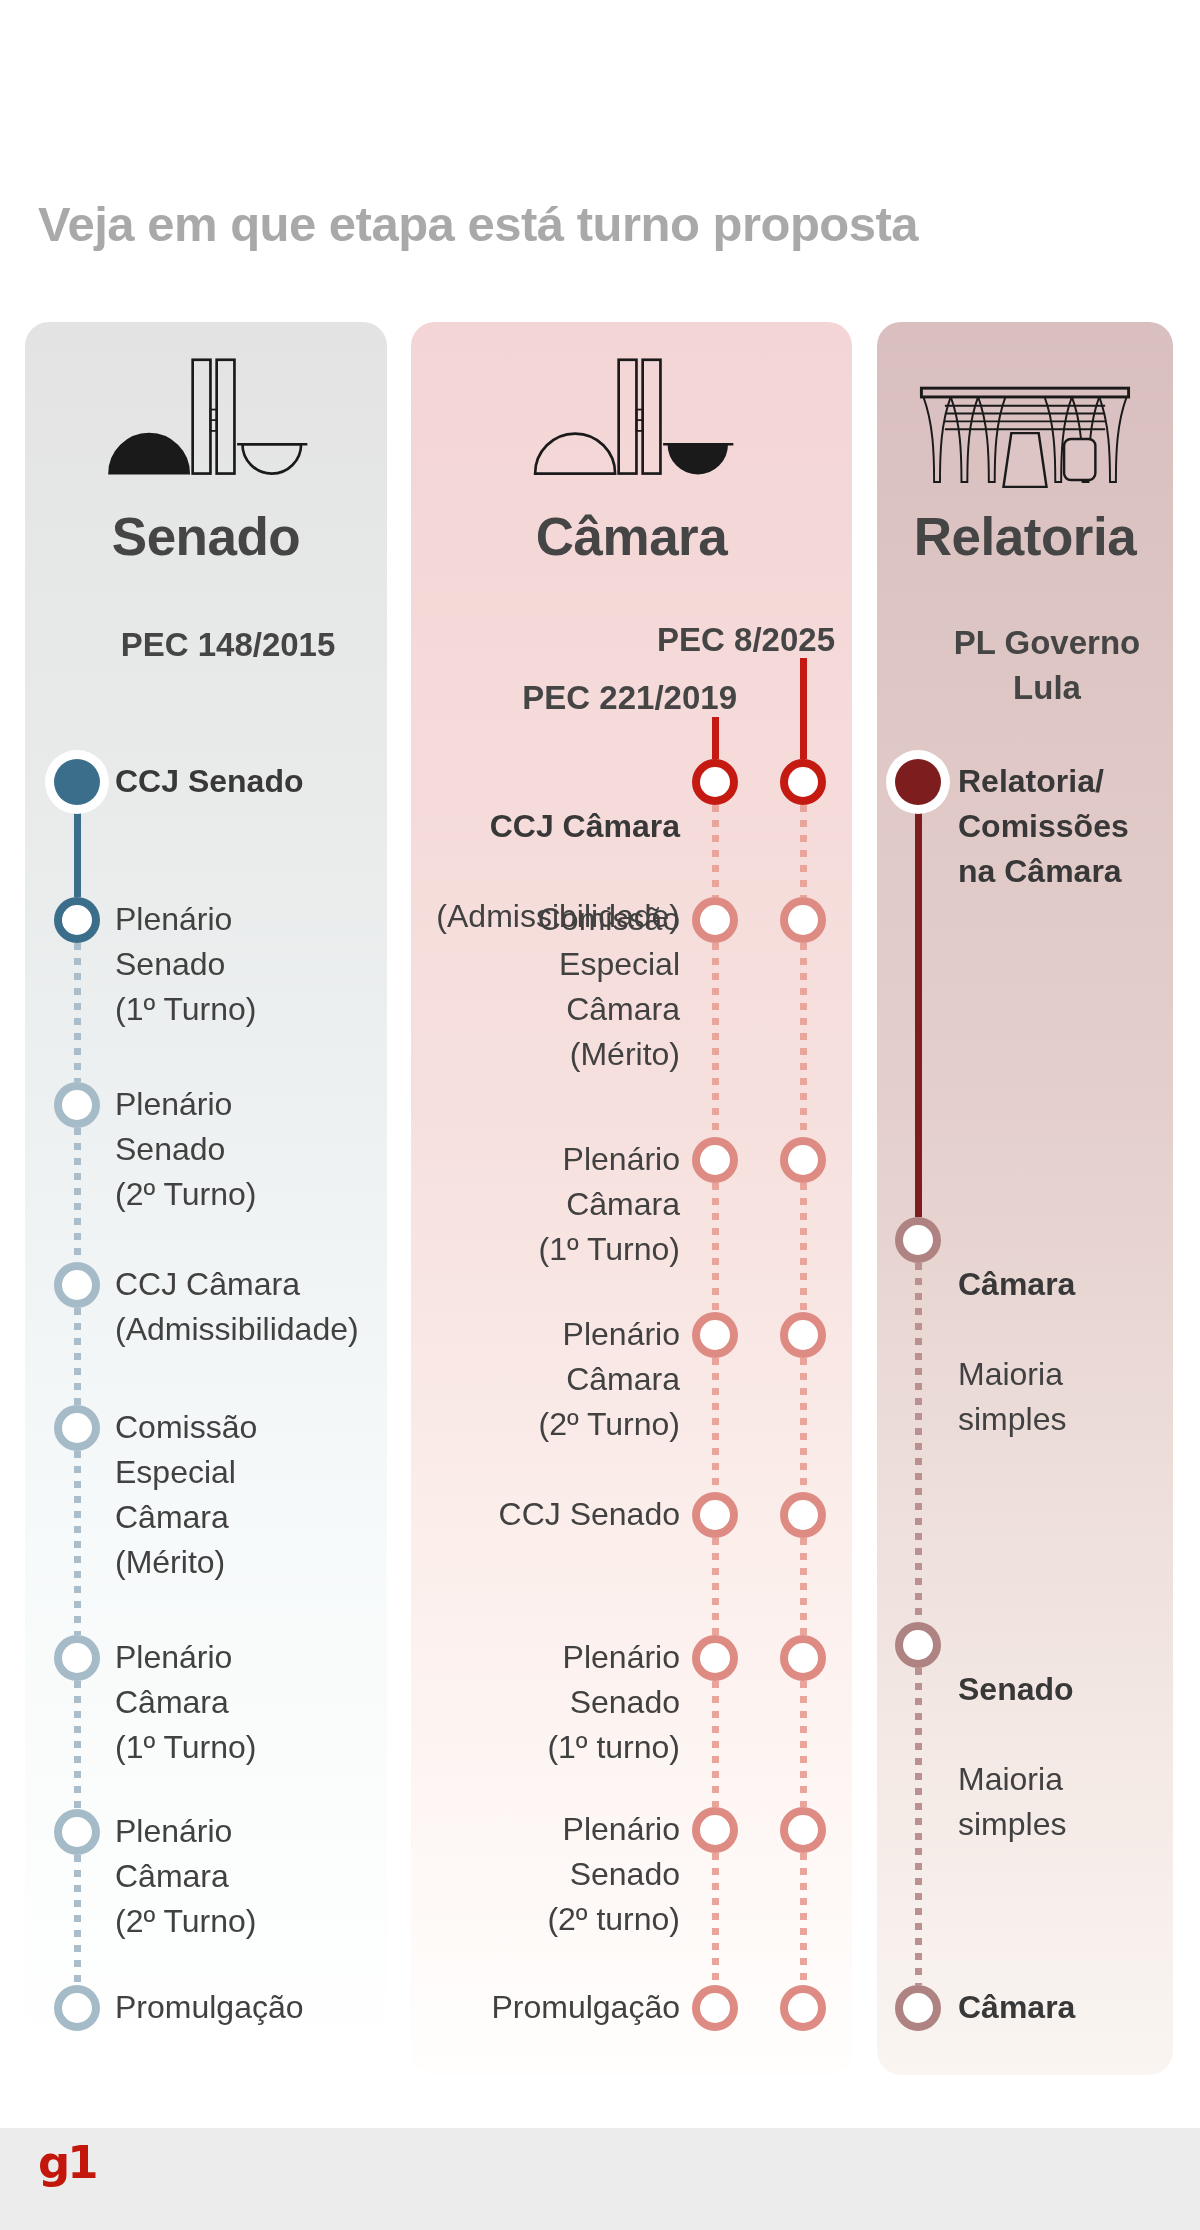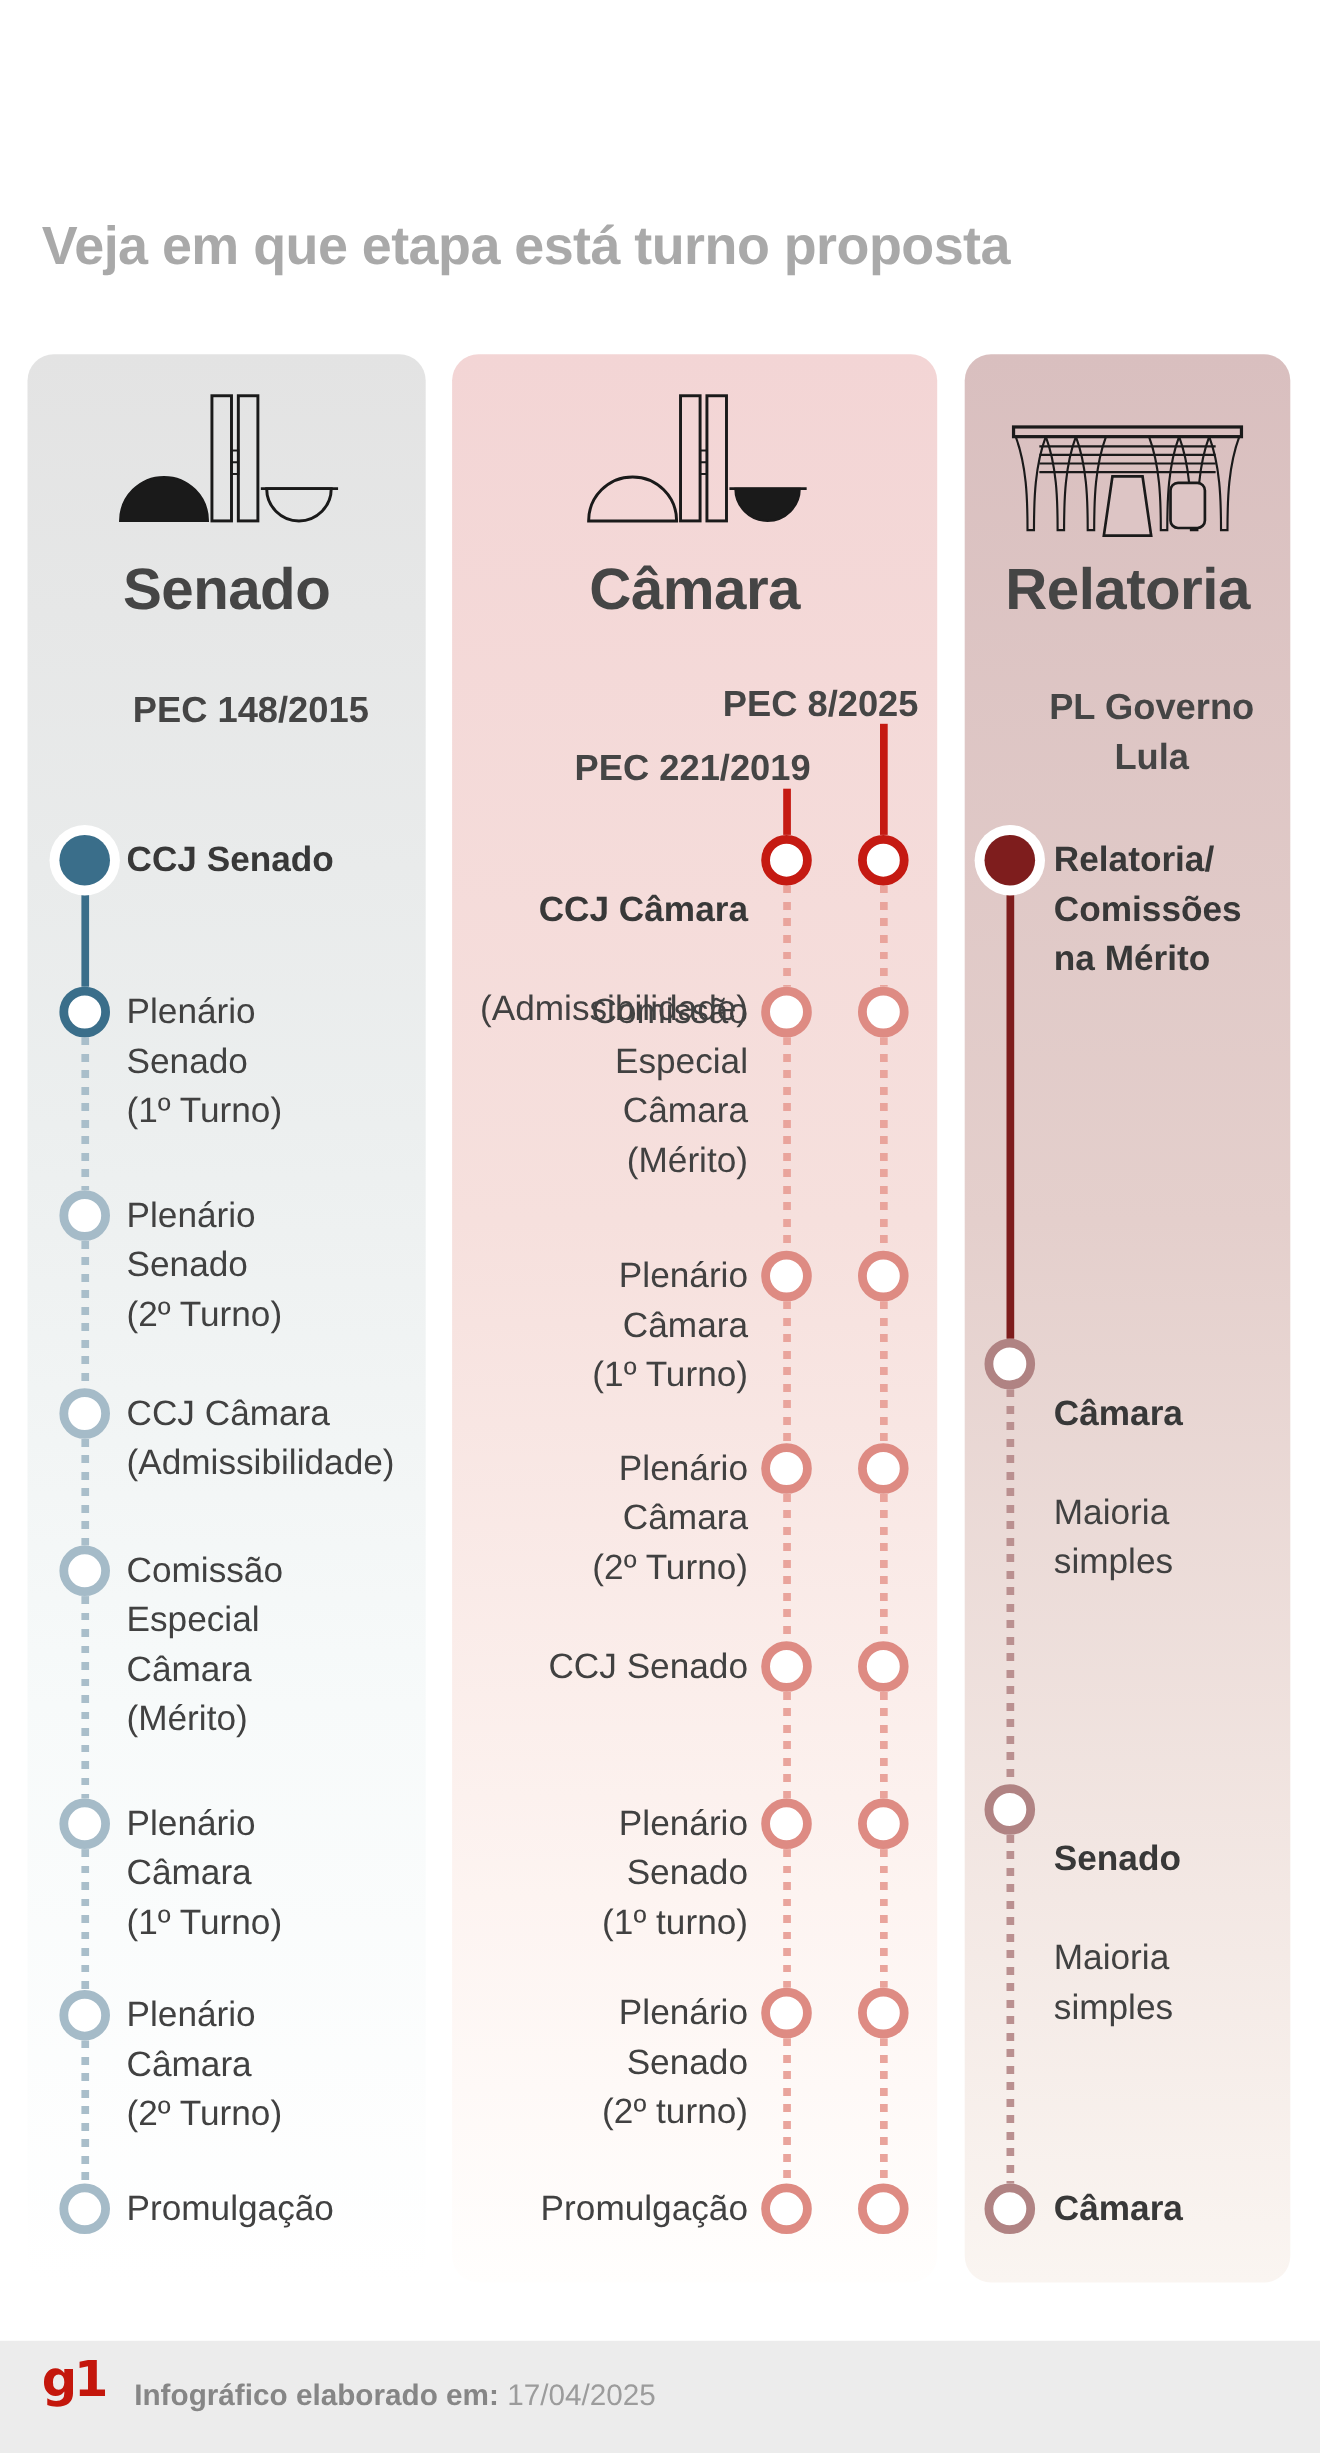--- a/index.html
+++ b/index.html
@@ -220,35 +220,31 @@
     <div class="line dot-rose" style="left:37.5px;top:941px;height:359px"></div>
     <div class="line dot-rose" style="left:37.5px;top:1346px;height:317px"></div>
 
     <div class="node filled-maroon" style="left:18px;top:437px"></div>
     <div class="node out-rose" style="left:18px;top:895px"></div>
     <div class="node out-rose" style="left:18px;top:1300px"></div>
     <div class="node out-rose" style="left:18px;top:1663px"></div>
 
     <div class="step-label lbl-pl allbold" style="top:437px">Relatoria/
 Comissões
-na Mérito</div>
+na Câmara</div>
     <div class="step-label lbl-pl" style="top:895px">
       <span class="b">Câmara</span><br>
       <span>Maioria
 simples</span>
     </div>
     <div class="step-label lbl-pl" style="top:1300px">
       <span class="b">Senado</span><br>
       <span>Maioria
 simples</span>
     </div>
     <div class="step-label lbl-pl allbold" style="top:1663px">Câmara</div>
   </div>
 
   <div class="footer">
     <div class="g1-logo">g1</div>
-    <div class="footer-text">
-      <span class="lab">Infográfico elaborado em:</span>
-      <span class="dat">17/04/2025</span>
-    </div>
   </div>
 
 </div>
 
 </body></html>

